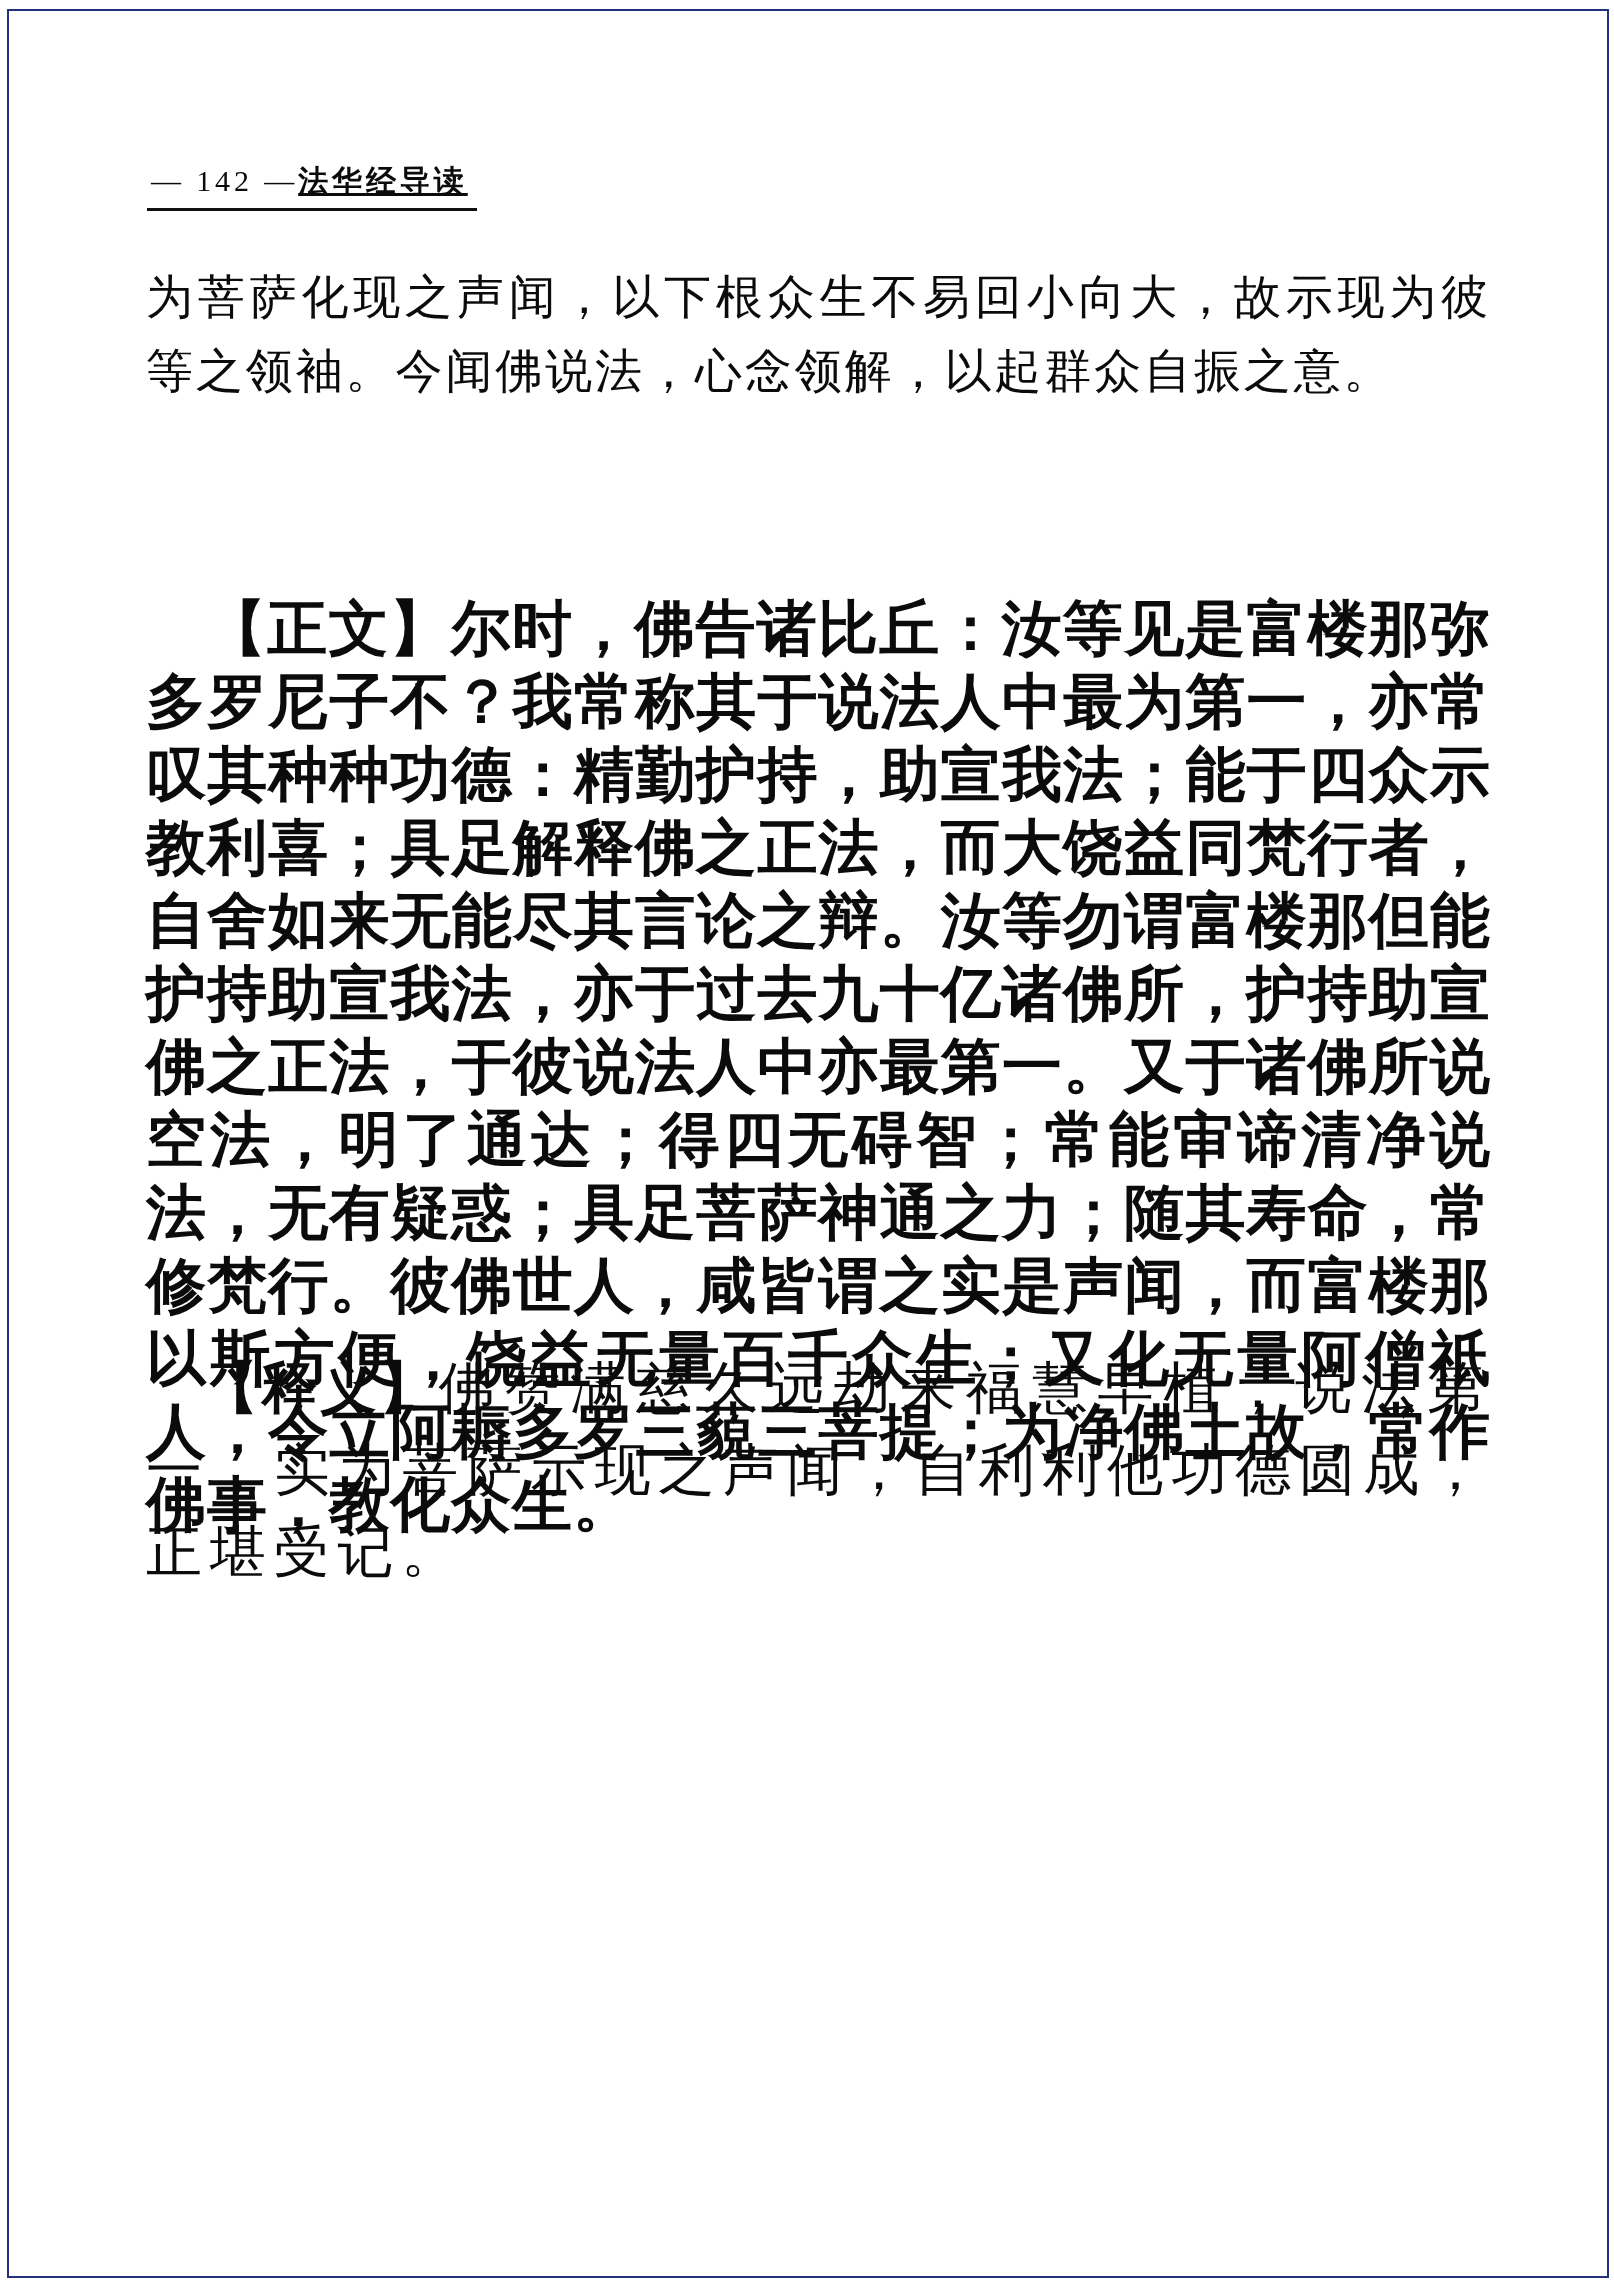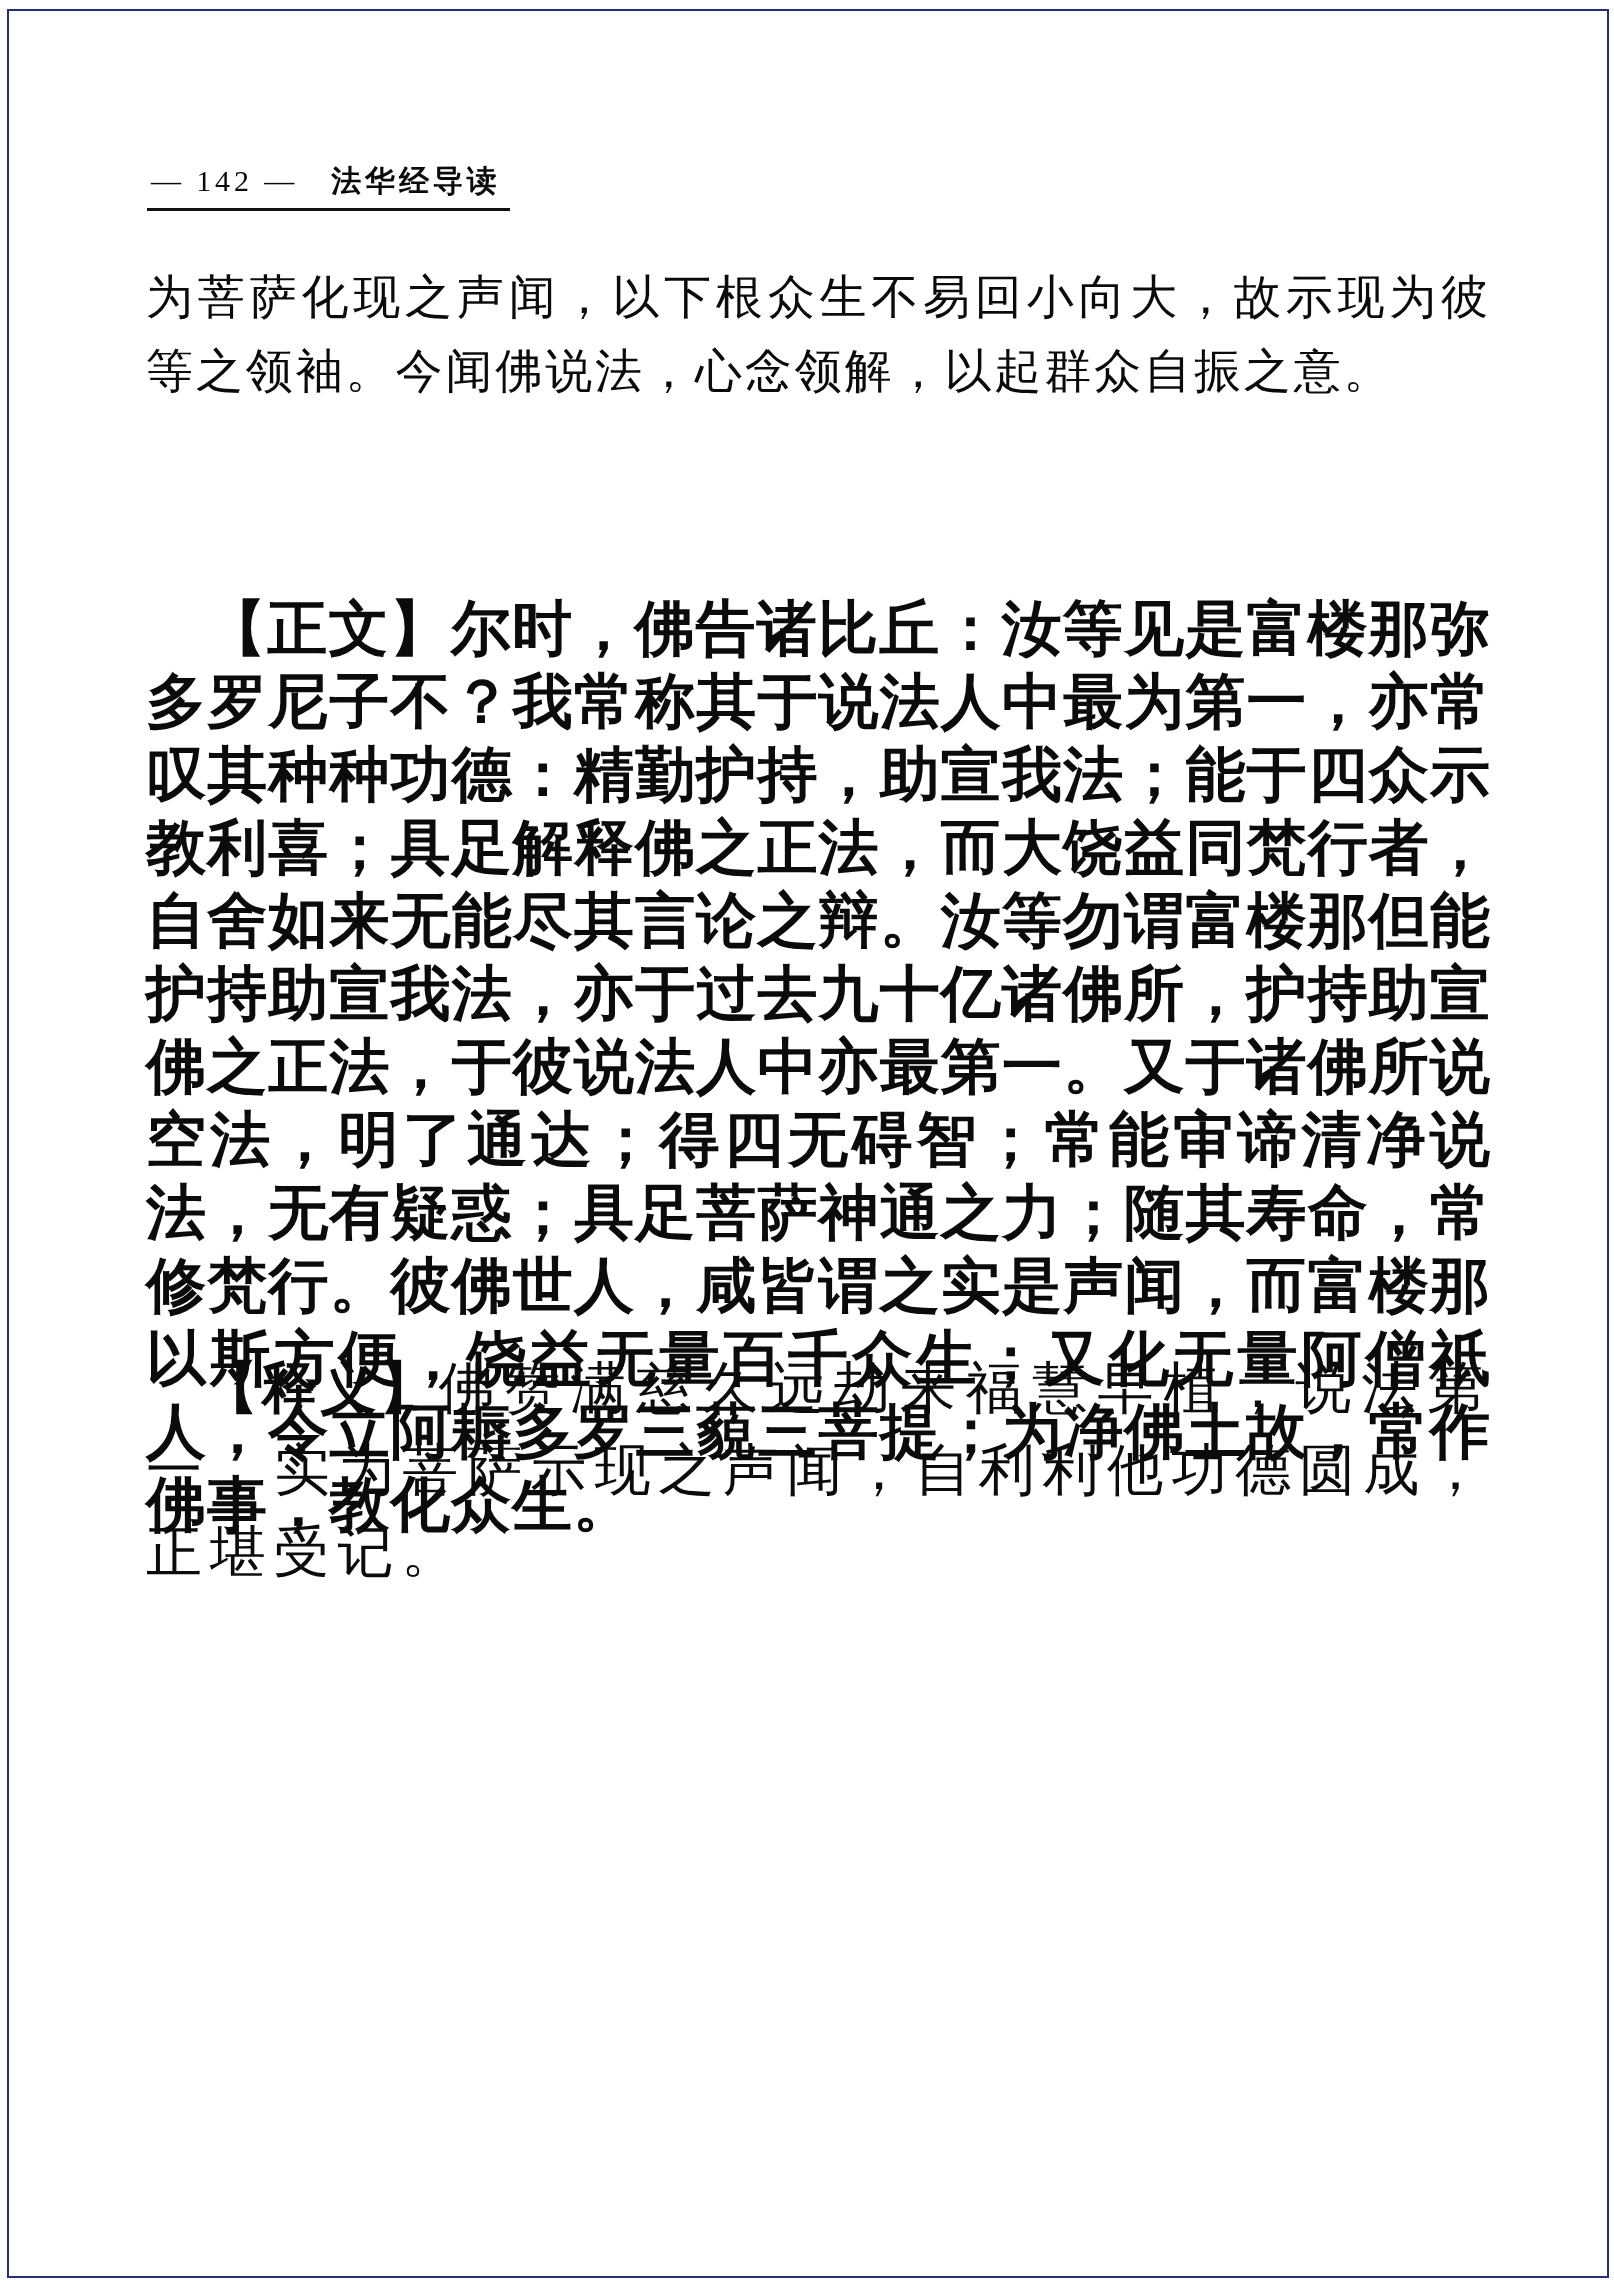--- a/index.html
+++ b/index.html
@@ -34,22 +34,22 @@
     padding: 0 9.7px 7.8px 3.9px;
     white-space: nowrap;
   }
   .header .pageno {
     font-family: "Liberation Serif", serif;
     letter-spacing: 3.9px;
   }
   .header .booktitle {
     font-family: "DejaVu Sans", sans-serif;
     font-weight: 700;
-    margin-left: 33px;
     letter-spacing: 3.9px;
+    text-decoration: underline;
   }
   
   .tblock {
     position: absolute;
     left: 146px;
     width: 1345px;
     text-align: justify;
     word-break: break-all;
   }
   .para-cont {

